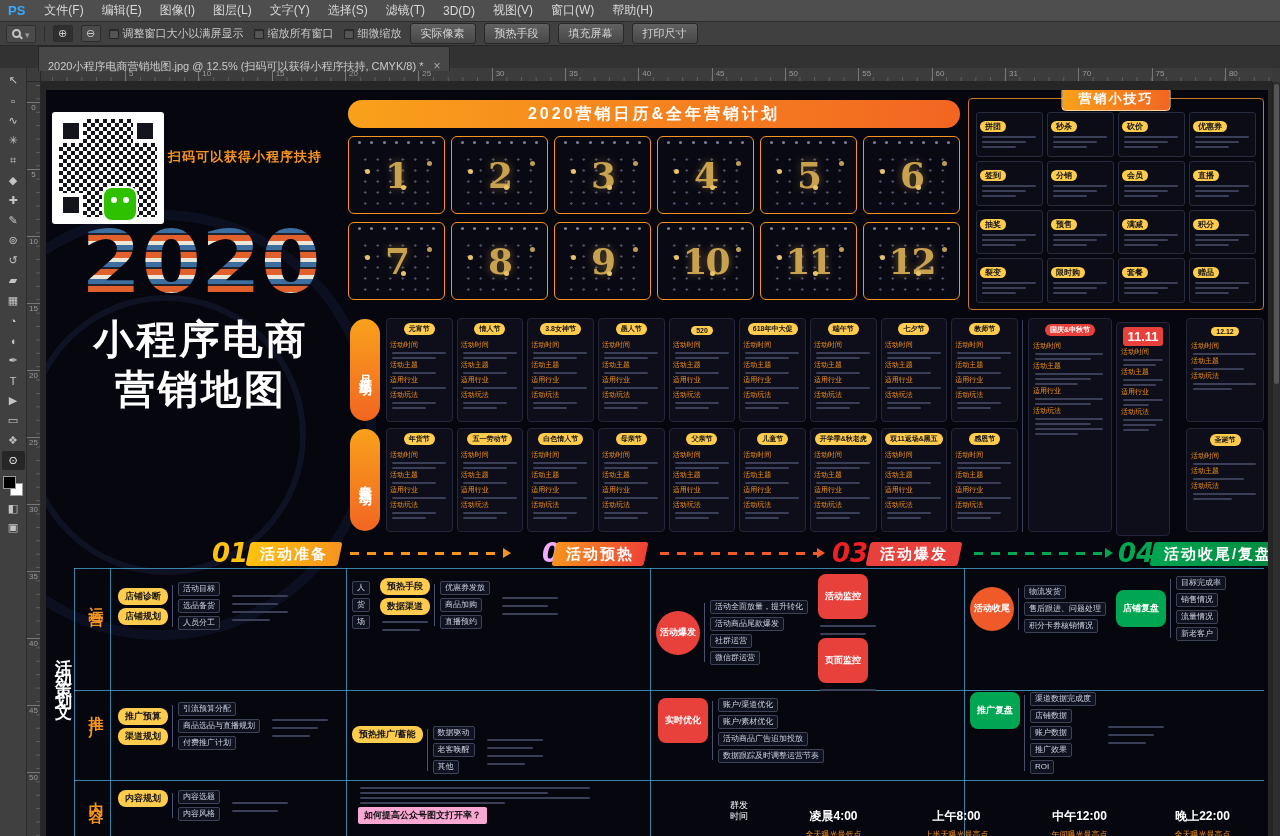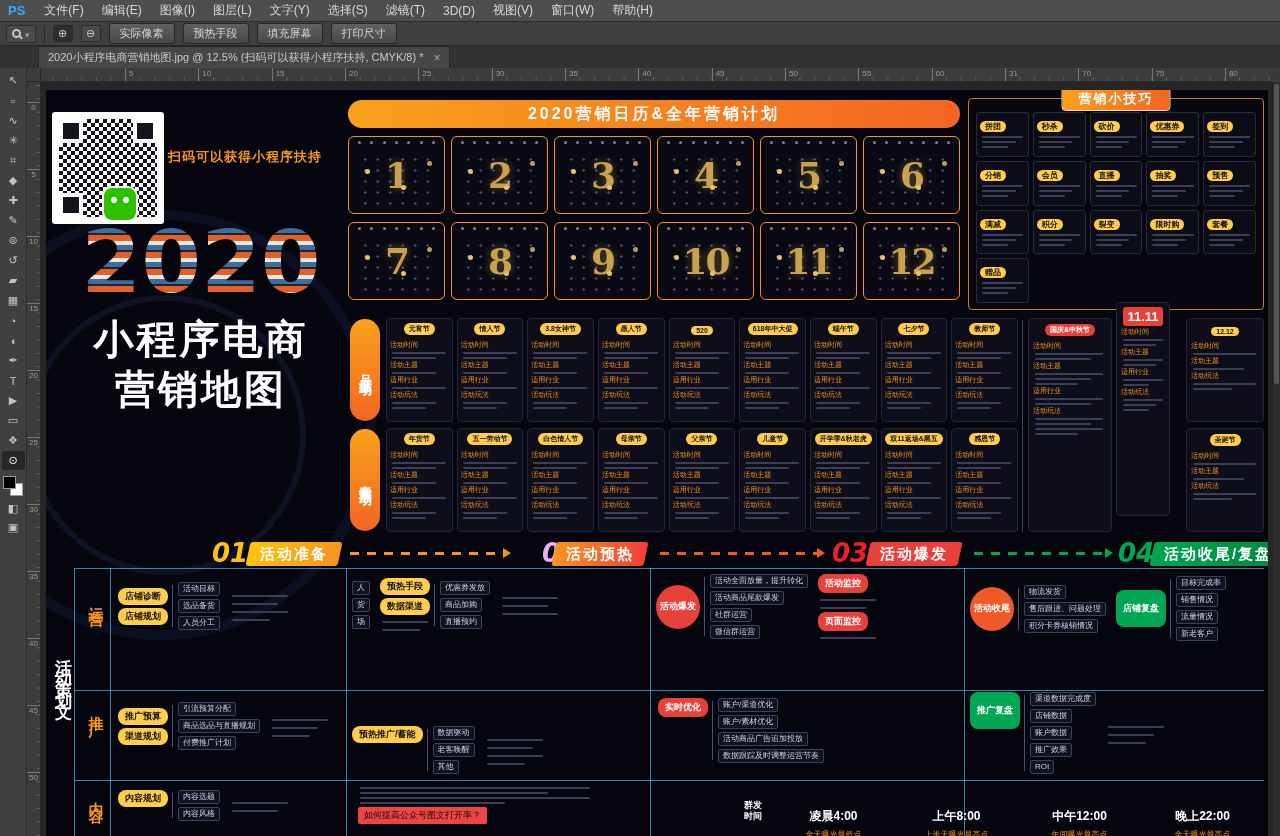--- a/index.html
+++ b/index.html
@@ -20,21 +20,21 @@
 .vsep{width:1px;height:16px;background:#2c2c2c}
 .zbtn{width:20px;height:17px;display:flex;align-items:center;justify-content:center;background:#4a4a4a;border:1px solid #2c2c2c;color:#ccc;font-size:11px;border-radius:2px}
 .zbtn.active{background:#2f2f2f}
 .zin::after{content:'⊕'}.zout::after{content:'⊖'}
 .check{display:flex;align-items:center;gap:4px;white-space:nowrap}
 .box{width:10px;height:10px;background:#555;border:1px solid #262626;border-radius:1px;box-shadow:inset 0 1px 1px rgba(0,0,0,.5)}
 .obtn{padding:2px 10px;background:linear-gradient(#616161,#474747);border:1px solid #282828;border-radius:3px;color:#d6d6d6;font-size:11px;white-space:nowrap}
 
 
 .tabbar{position:absolute;top:46px;left:0;right:0;height:22px;background:#323232;z-index:10}
-.tab{position:absolute;left:38px;top:0;height:22px;background:#474747;border:1px solid #262626;border-bottom:none;color:#c9c9c9;font-size:11px;display:flex;align-items:center;gap:10px;padding:0 9px;white-space:nowrap}
+.tab{position:absolute;left:38px;top:0;height:22px;background:#474747;border:1px solid #262626;border-bottom:none;color:#c9c9c9;font-size:11px;display:flex;gap:10px;padding:12px 9px;white-space:nowrap}
 .tab-close{color:#aaa;font-size:12px}
 
 
 .toolscol{position:absolute;top:68px;left:0;width:27px;bottom:0;background:#404040;border-right:1px solid #2c2c2c;display:flex;flex-direction:column;align-items:center;padding-top:3px;z-index:6}
 .tool-list{display:flex;flex-direction:column;align-items:center;gap:1px}
 .tool{width:23px;height:19px;display:flex;align-items:center;justify-content:center;color:#c3c3c3;font-size:11px;border-radius:2px}
 .tool.active{background:#262626;color:#fff}
 .swatches{position:relative;width:20px;height:20px;margin:6px 0 3px}
 .sw-fg{position:absolute;left:0;top:0;width:13px;height:13px;background:#000;border:1px solid #999;z-index:2}
 .sw-bg{position:absolute;right:0;bottom:0;width:13px;height:13px;background:#fff;border:1px solid #999}
@@ -74,40 +74,40 @@
 .cal-grid{position:absolute;left:302px;top:46px;width:612px;height:164px;display:grid;grid-template-columns:repeat(6,1fr);grid-template-rows:1fr 1fr;gap:8px 6px}
 .cal-card{position:relative;border:1px solid #f7941e;border-radius:6px;background:rgba(12,12,22,.6);overflow:hidden}
 .cal-week{display:flex;justify-content:space-between;padding:4px 9px 0}
 .cw{width:3px;height:3px;border-radius:50%;background:#7d8296}
 .cal-dots{position:absolute;left:8px;right:8px;top:15px;bottom:6px;background-image:radial-gradient(circle,#4c5068 1.1px,transparent 1.4px);background-size:12.5px 11px;background-position:2px 2px}
 .cal-num{position:absolute;inset:0;display:flex;align-items:center;justify-content:center;font-family:"DejaVu Serif",serif;font-weight:700;font-size:36px;color:#c9a24f;text-shadow:0 0 8px rgba(201,162,79,.45);letter-spacing:-2px}
 .cal-card::after{content:'';position:absolute;left:16px;top:32px;width:5px;height:5px;border-radius:50%;background:#e9c36a;box-shadow:36px 16px 0 #e9c36a,62px -8px 0 rgba(233,195,106,.8)}
 
 .tips{position:absolute;left:922px;top:8px;width:296px;height:212px;border:1px solid #c77b22;border-radius:4px;background:rgba(8,8,16,.5)}
 .tips-title{position:absolute;left:50%;top:0;transform:translate(-50%,-50%);background:linear-gradient(90deg,#f9a11b,#f26522);border:1px solid #ffd9a0;color:#fff;font-size:13px;font-weight:700;padding:2px 16px;border-radius:4px;letter-spacing:2px;white-space:nowrap}
-.tips-grid{position:absolute;left:7px;right:7px;top:13px;bottom:6px;display:grid;grid-template-columns:repeat(5,1fr);grid-template-rows:repeat(4,1fr);gap:4px}
+.tips-grid{position:absolute;left:7px;right:7px;top:13px;bottom:6px;display:grid;grid-template-columns:repeat(4,1fr);grid-template-rows:repeat(4,1fr);gap:4px}
 .tip-card{background:#0b0c16;border:1px solid #272b3f;border-radius:3px;padding:2px 3px;overflow:hidden}
 .tip-pill{display:inline-block;background:#ffcc4d;color:#161616;font-size:8px;font-weight:700;padding:0 5px;border-radius:6px;line-height:11px;max-width:100%;white-space:nowrap}
 
 .sim{height:2px;background:#3a3e56;border-radius:1px;margin:3px 2px 0}
 .w1{width:92%}.w2{width:75%}.w3{width:58%}
 .s56{width:56px}.s46{width:46px}.s38{width:38px}
 
 .vlabel{position:absolute;width:30px;height:102px;border-radius:15px;background:linear-gradient(180deg,#f9a11b,#f26522);color:#fff;font-weight:700;font-size:13px;display:flex;align-items:center;justify-content:center;writing-mode:vertical-rl;text-orientation:upright;letter-spacing:3px}
 .ml{left:304px;top:229px}.sl{left:304px;top:339px}
 .cards-row{position:absolute;left:340px;width:632px;height:104px;display:grid;grid-template-columns:repeat(9,1fr);gap:4px}
 .row1{top:228px}.row2{top:338px}
 .act-card{background:#0d0e19;border:1px solid #23263a;border-radius:4px;padding:2px 3px;overflow:hidden;text-align:center}
 .act-pill{display:inline-block;background:#ffcc4d;color:#151515;font-size:7px;font-weight:700;padding:1px 5px;border-radius:7px;white-space:nowrap;max-width:100%;overflow:hidden}
 .fgroup{text-align:left;margin-top:2px}
 .flabel{color:#f7941e;font-size:7px;line-height:8px;display:block}
 .sepline{position:absolute;left:976px;top:230px;width:1px;height:212px;background:#3c4158}
 .big{position:absolute;background:#0d0e19;border:1px solid #23263a;border-radius:4px;padding:3px 4px;text-align:center;overflow:hidden}
 .bA{left:982px;top:228px;width:84px;height:214px}
-.bB{left:1070px;top:212px;width:54px;height:214px}
+.bB{left:1070px;top:232px;width:54px;height:214px}
 .bC{left:1140px;top:228px;width:78px;height:104px}
 .bD{left:1140px;top:338px;width:78px;height:104px}
 .red-pill{background:#e8413c;color:#fff}
 .red-box{display:block;background:#e8413c;color:#fff;font-weight:800;font-size:13px;border-radius:3px;padding:2px 0;margin:1px 2px}
 
 .phase-num{position:absolute;top:448px;font-size:26px;font-weight:900;font-style:italic;font-family:"DejaVu Sans",sans-serif}
 .pn1{left:166px;color:#ffc20e}.pn2{left:496px;color:#f0abfc}.pn3{left:786px;color:#ed2024}.pn4{left:1072px;color:#00a651}
 .phase-badge{position:absolute;top:452px;height:24px;display:flex;align-items:center;color:#fff;font-weight:700;font-size:15px;letter-spacing:2px;transform:skewX(-12deg);border-radius:3px;padding:0 12px;white-space:nowrap}
 .phase-badge>span{transform:skewX(12deg)}
 .pb1{left:202px;background:linear-gradient(90deg,#ffc20e,#f7941e)}
@@ -126,37 +126,37 @@
 .v1{left:28px}.v2{left:64px}.v3{left:300px}.v4{left:604px}.v5{left:918px}
 .rail{position:absolute;left:6px;top:555px;writing-mode:vertical-rl;text-orientation:upright;color:#fff;font-size:17px;font-weight:700;letter-spacing:11px}
 .rowlab{position:absolute;left:40px;writing-mode:vertical-rl;text-orientation:upright;color:#f7941e;font-weight:700;font-size:15px;letter-spacing:5px}
 .rl1{top:505px}.rl2{top:614px}.rl3{top:700px}
 
 .cluster{position:absolute;display:flex;align-items:center;gap:10px}
 .ncol{display:flex;flex-direction:column;gap:3px;position:relative}
 .ncol.br::before{content:'';position:absolute;left:-6px;top:3px;bottom:3px;border-left:1px solid #4a5070}
 .n-box{background:#10121f;border:1px solid #3c4258;color:#ccd1e2;font-size:8px;line-height:10px;padding:1px 4px;border-radius:2px;white-space:nowrap;align-self:flex-start}
 .n-yellow{background:#ffcc4d;color:#15151a;font-weight:700;font-size:9px;padding:2px 7px;border-radius:8px;white-space:nowrap;align-self:flex-start}
-.n-red{background:#e8413c;color:#fff;font-weight:700;font-size:9px;padding:3px 7px;border-radius:8px;white-space:nowrap;align-self:flex-start}
+.n-red{background:#e8413c;color:#fff;font-weight:700;font-size:9px;padding:16px 7px;border-radius:8px;white-space:nowrap;align-self:flex-start}
 .n-green{background:#00a651;color:#fff;font-weight:700;font-size:9px;padding:12px 7px;border-radius:8px;white-space:nowrap;align-self:flex-start}
 .n-circle{width:44px;height:44px;border-radius:50%;background:#e8413c;color:#fff;font-weight:700;font-size:9px;display:flex;align-items:center;justify-content:center;text-align:center;flex:0 0 auto;line-height:11px;padding:4px}
 .n-circle.or{background:#f05a28}
 .c-op1{left:72px;top:492px}
 .c-op2{left:306px;top:488px}
 .c-op3{left:610px;top:484px}
 .c-op4{left:924px;top:486px}
 .c-pr1{left:72px;top:612px}
 .c-pr2{left:306px;top:636px}
 .c-pr3{left:612px;top:608px}
 .c-pr4{left:924px;top:602px}
 .c-ct1{left:72px;top:700px}
 .c-ct2{left:312px;top:694px;display:block;width:250px}
-.hlq{display:inline-block;background:#ef4444;color:#111;font-size:9px;font-weight:400;padding:2px 6px;border-radius:2px;}
+.hlq{display:inline-block;background:#f9a8d4;color:#111;font-size:9px;font-weight:700;padding:2px 6px;border-radius:2px;}
 .send{position:absolute;left:608px;top:700px;width:610px;height:56px}
-.send-label{position:absolute;left:86px;top:10px;color:#fff;font-size:9px;font-weight:700;width:22px;line-height:11px;text-align:right;word-break:break-all}
+.send-label{position:absolute;left:76px;top:10px;color:#fff;font-size:9px;font-weight:400;width:22px;line-height:11px;text-align:left;word-break:break-all}
 .send-row{position:absolute;left:118px;right:0;top:18px;display:flex}
 .slot{flex:1;text-align:center}
 .slot-time{color:#fff;font-weight:800;font-size:12px}
 .slot-note{color:#f7941e;font-size:8px;margin-top:4px;white-space:nowrap}
 </style>
 </head>
 <body>
 
 <div class="app">
 
@@ -177,20 +177,35 @@
     </div>
 
   <div class="optionsbar">
     <span class="tool-preset">
         <span class="mag"></span>
         <span class="caret"></span>
       </span>
     <span class="vsep"></span>
     <span class="zbtn active zin"></span>
     <span class="zbtn zout"></span>
+    <span style="display:flex;gap:10px">
+
+    <label class="check">
+          <span class="box"></span>
+          <span>调整窗口大小以满屏显示</span>
+        </label>
+        <label class="check">
+          <span class="box"></span>
+          <span>缩放所有窗口</span>
+        </label>
+        <label class="check">
+          <span class="box"></span>
+          <span>细微缩放</span>
+        </label>
+      </span>
     <span style="display:flex;gap:8px">
 
     <button class="obtn">实际像素</button>
         <button class="obtn">预热手段</button>
         <button class="obtn">填充屏幕</button>
         <button class="obtn">打印尺寸</button>
       </span>
   </div>
 
   <div class="tabbar">

